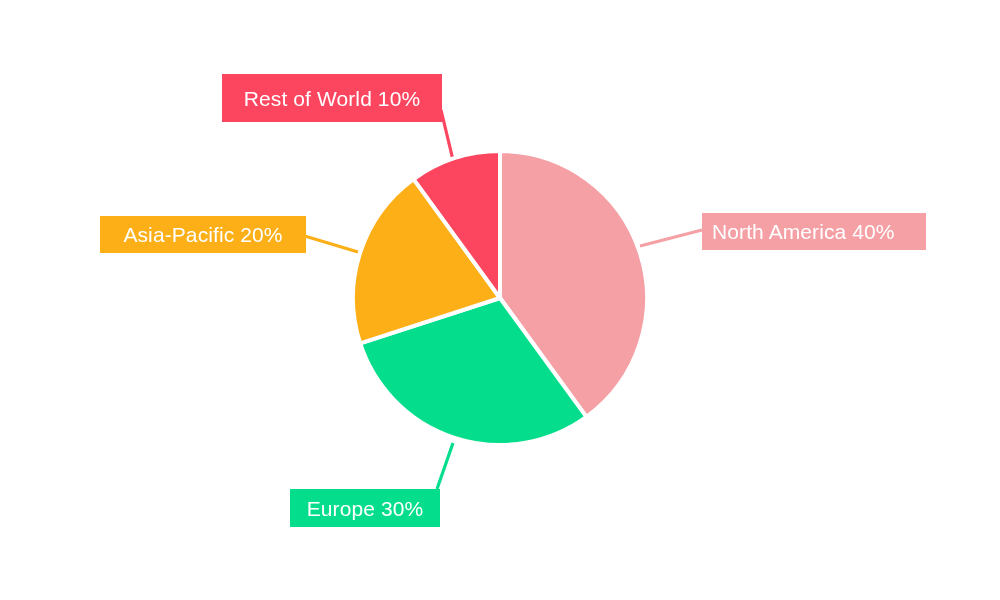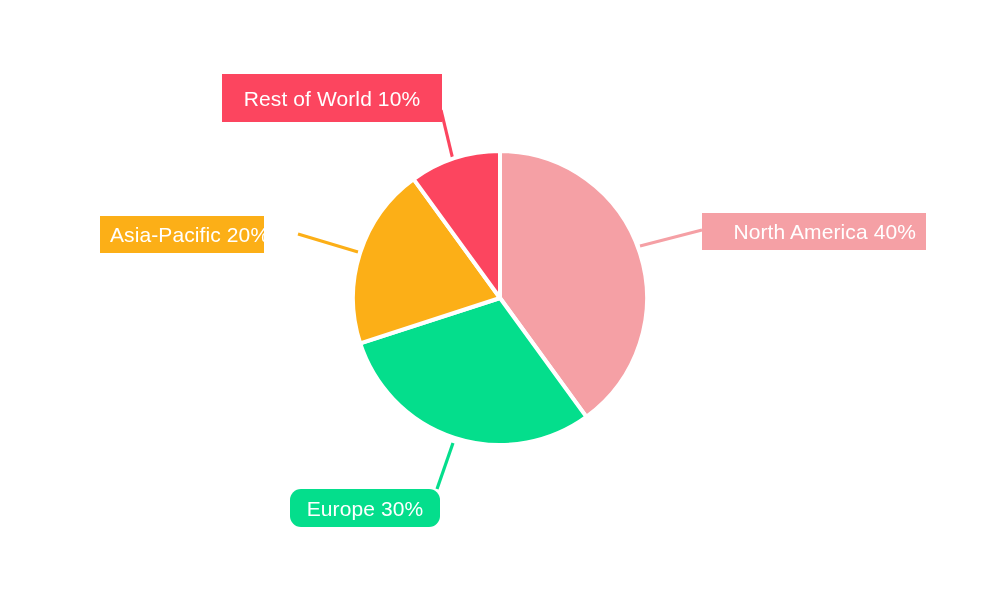--- a/index.html
+++ b/index.html
@@ -53,29 +53,29 @@
         <line x1="453" y1="160" x2="441" y2="110" stroke="#FC455F" stroke-width="3.2"></line>
       </g>
     <g id="slice-group">
         <path d="M 500 298 L 500 151 A 147 147 0 0 1 586.4044320869936 416.92549817311726 Z" fill="#F5A0A5" stroke="#ffffff" stroke-width="4" stroke-linejoin="round"></path>
         <path d="M 500 298 L 586.4044320869936 416.92549817311726 A 147 147 0 0 1 360.19469210461244 343.42549817311726 Z" fill="#04DE8C" stroke="#ffffff" stroke-width="4" stroke-linejoin="round"></path>
         <path d="M 500 298 L 360.19469210461244 343.42549817311726 A 147 147 0 0 1 413.59556791300645 179.07450182688274 Z" fill="#FCAF17" stroke="#ffffff" stroke-width="4" stroke-linejoin="round"></path>
         <path d="M 500 298 L 413.59556791300645 179.07450182688274 A 147 147 0 0 1 500 151 Z" fill="#FC455F" stroke="#ffffff" stroke-width="4" stroke-linejoin="round"></path>
       </g>
   </svg>
 
-  <div class="pie-label lbl-north-america" style="background: rgb(245, 160, 165); color: rgb(255, 255, 255); left: 702px; top: 213px; width: 224px; height: 37px; justify-content: flex-end;">
+  <div class="pie-label lbl-north-america" style="background: rgb(245, 160, 165); color: rgb(255, 255, 255); left: 702px; top: 213px; width: 224px; height: 37px; justify-content: flex-start;">
     <span>North America 40%</span>
   </div>
 
-  <div class="pie-label lbl-europe" style="background: rgb(4, 222, 140); color: rgb(255, 255, 255); left: 290px; top: 489px; width: 150px; height: 38px; justify-content: center; border-radius: 11px;">
+  <div class="pie-label lbl-europe" style="background: rgb(4, 222, 140); color: rgb(255, 255, 255); left: 290px; top: 489px; width: 150px; height: 38px; justify-content: center;">
     <span>Europe 30%</span>
   </div>
 
-  <div class="pie-label lbl-asia-pacific" style="background: rgb(252, 175, 23); color: rgb(255, 255, 255); left: 100px; top: 216px; width: 164px; height: 37px; ">
+  <div class="pie-label lbl-asia-pacific" style="background: rgb(252, 175, 23); color: rgb(255, 255, 255); left: 100px; top: 216px; width: 206px; height: 37px; justify-content: center;">
     <span>Asia-Pacific 20%</span>
   </div>
 
   <div class="pie-label lbl-rest-of-world" style="background: rgb(252, 69, 95); color: rgb(255, 255, 255); left: 222px; top: 74px; width: 220px; height: 48px; justify-content: center;">
     <span>Rest of World 10%</span>
   </div>
 
 </div>
 
 </body></html>

